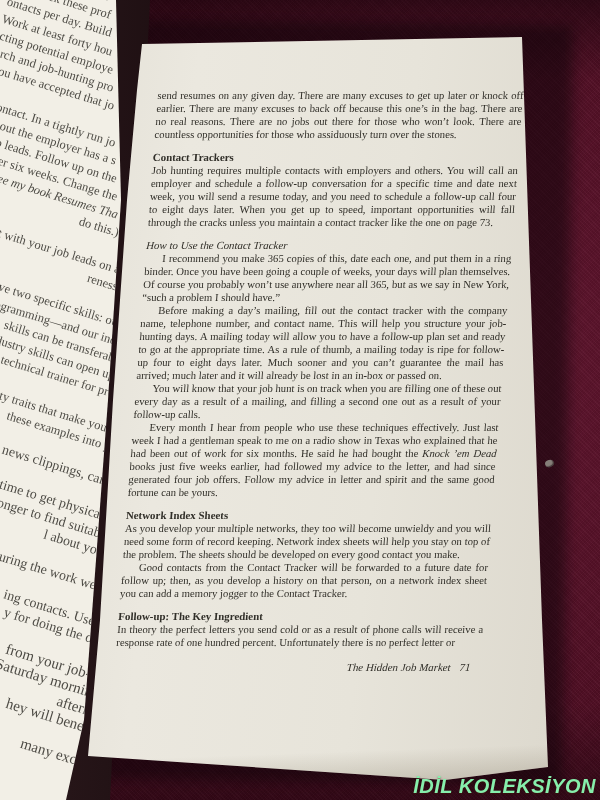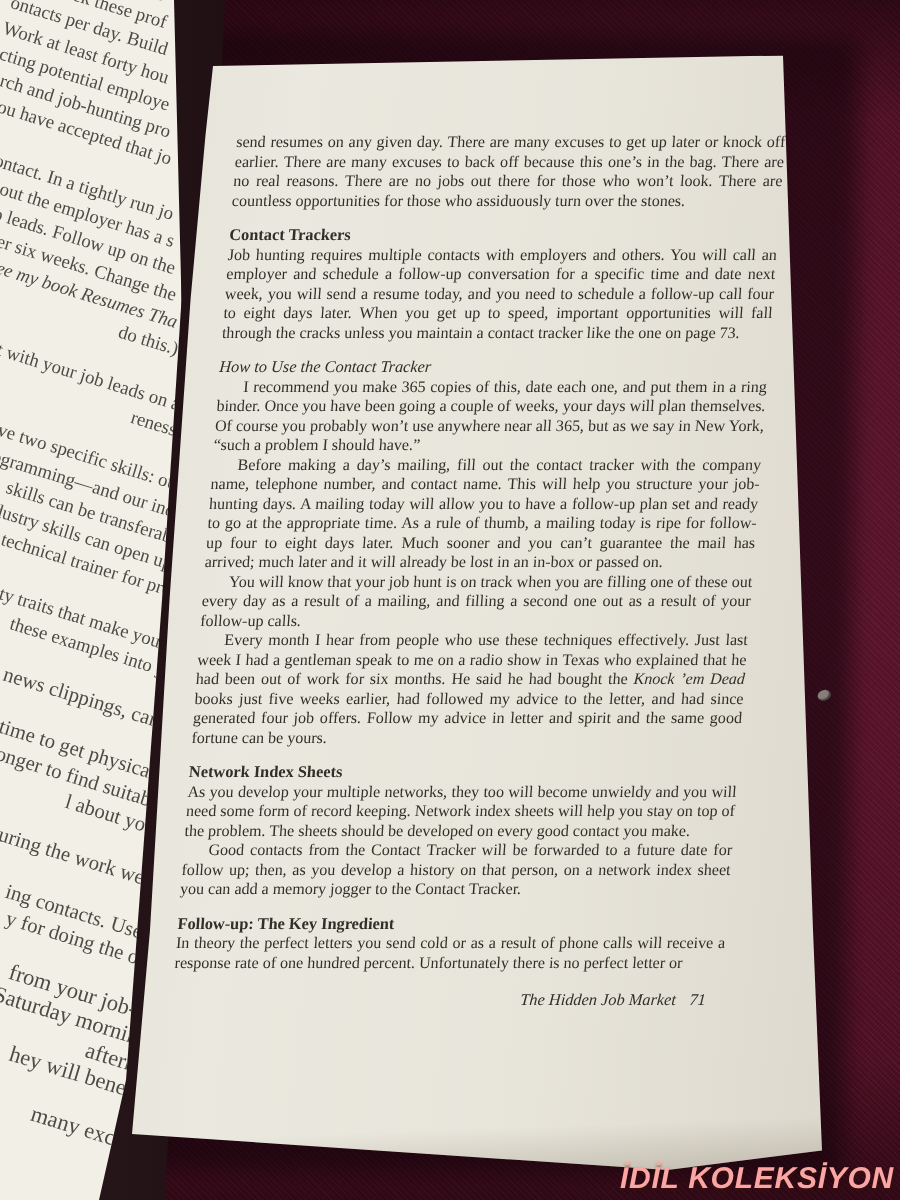--- a/index.html
+++ b/index.html
@@ -66,21 +66,21 @@
   .runfoot{margin-top:12px;text-align:right;font-style:italic;padding-right:10px;font-size:10.9px;}
   .runfoot .fn{margin-left:9px;font-style:italic;}
   .ital{font-style:italic;}
   .lint{
     position:absolute;left:545px;top:460px;width:9px;height:7px;border-radius:50%;
     background:#857f79;box-shadow:inset -1px -1px 1px rgba(20,5,10,0.6);transform:rotate(-15deg);
   }
   .watermark{
     position:absolute;right:4px;bottom:2px;
     font-family:"Liberation Sans", sans-serif;font-weight:bold;font-style:italic;
-    font-size:20px;letter-spacing:0.5px;color:#fca5a5;
+    font-size:20px;letter-spacing:0.5px;color:#86efac;
     text-shadow:0 1px 2px rgba(60,25,0,0.55);
     text-align:center;
   }
 </style>
 </head>
 <body>
 
 <div class="scene">
   <div class="book-shadow"></div>
   <div class="gutter"></div>

